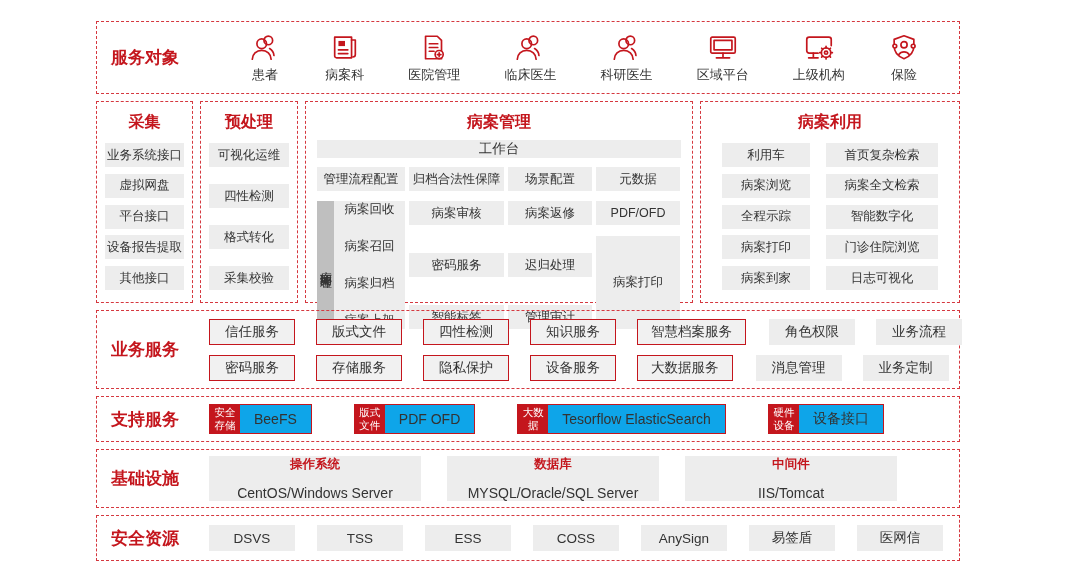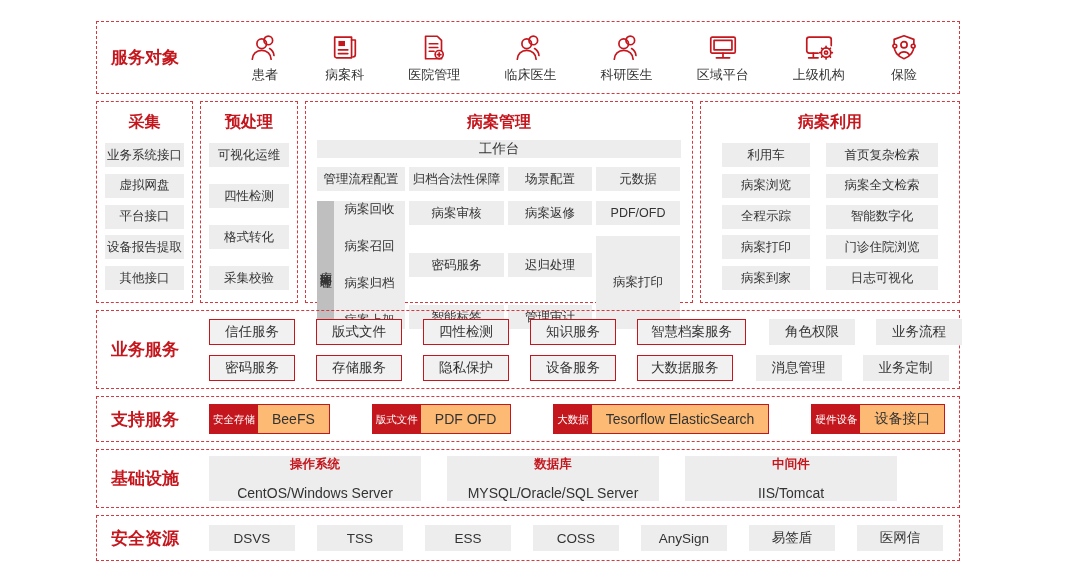--- a/index.html
+++ b/index.html
@@ -56,23 +56,23 @@
   .bs-bordered, .bs-plain { display:flex; gap:21px; }
   .bs-plain { margin-left:2px; }
   .bs-box { height:26px; padding:0 13px; min-width:86px; font-size:13.5px;text-align:right; }
   .bs-red { border:1px solid #c4161d; background:#f1f1f1; }
 
   
   .band4 { height:46px; display:flex; align-items:center; }
   .sup-row { flex:1; display:flex; gap:42px; align-items:center; }
   .sup-item { display:flex; border:1px solid #c4161d; height:30px; }
   .sup-tag { background:#c4161d; color:#fff; font-size:10.5px; line-height:1.2;
-    display:flex; align-items:center; justify-content:center;
+    display:flex; flex-direction:column; align-items:center; justify-content:center;
     padding:0 3px; min-width:30px; }
-  .sup-val { background:#fdba74; display:flex; align-items:center;
+  .sup-val { background:#0ea5e9; display:flex; align-items:center;
     justify-content:center; font-size:14px; padding:0 14px; white-space:nowrap; }
 
   
   .band5 { height:59px; display:flex; align-items:center; }
   .infra-row { flex:1; display:flex; gap:26px; }
   .infra-box { background:#ededed; width:212px; height:45px; display:flex;
     flex-direction:column; align-items:center; justify-content:space-between; }
   .infra-title { color:#c4161d; font-size:12.5px; font-weight:bold; }
   .infra-val { font-size:14px; }
 

